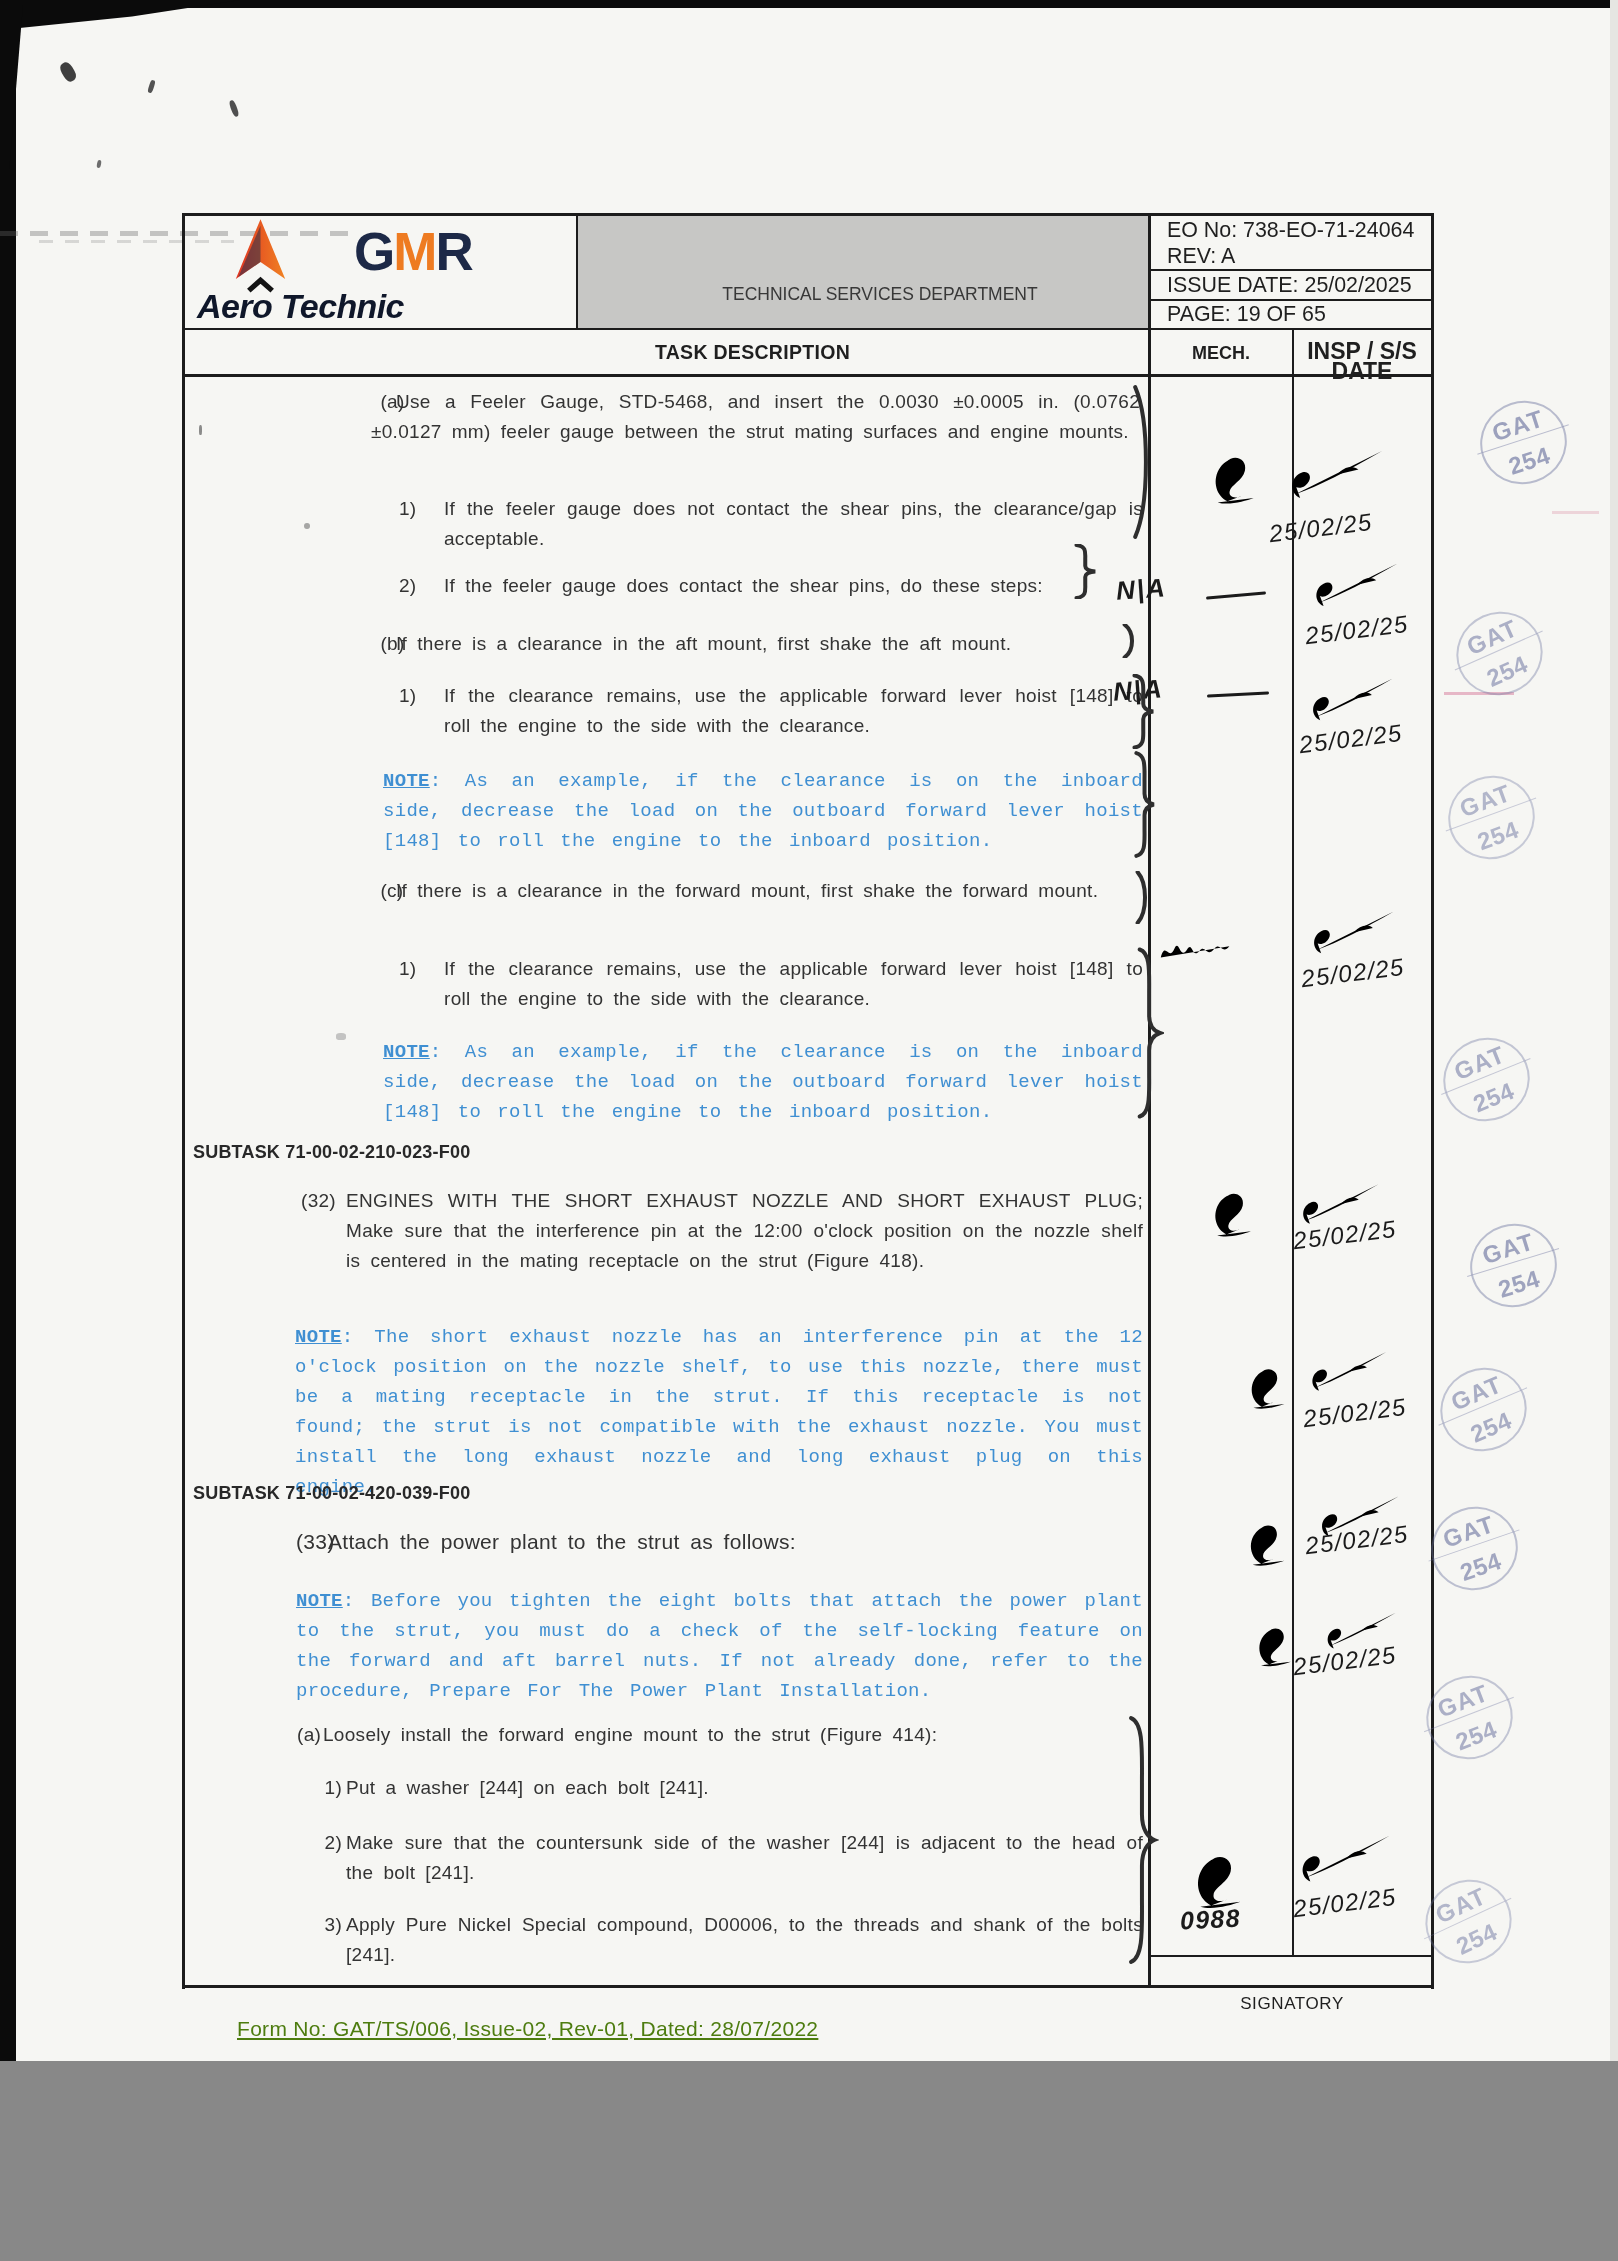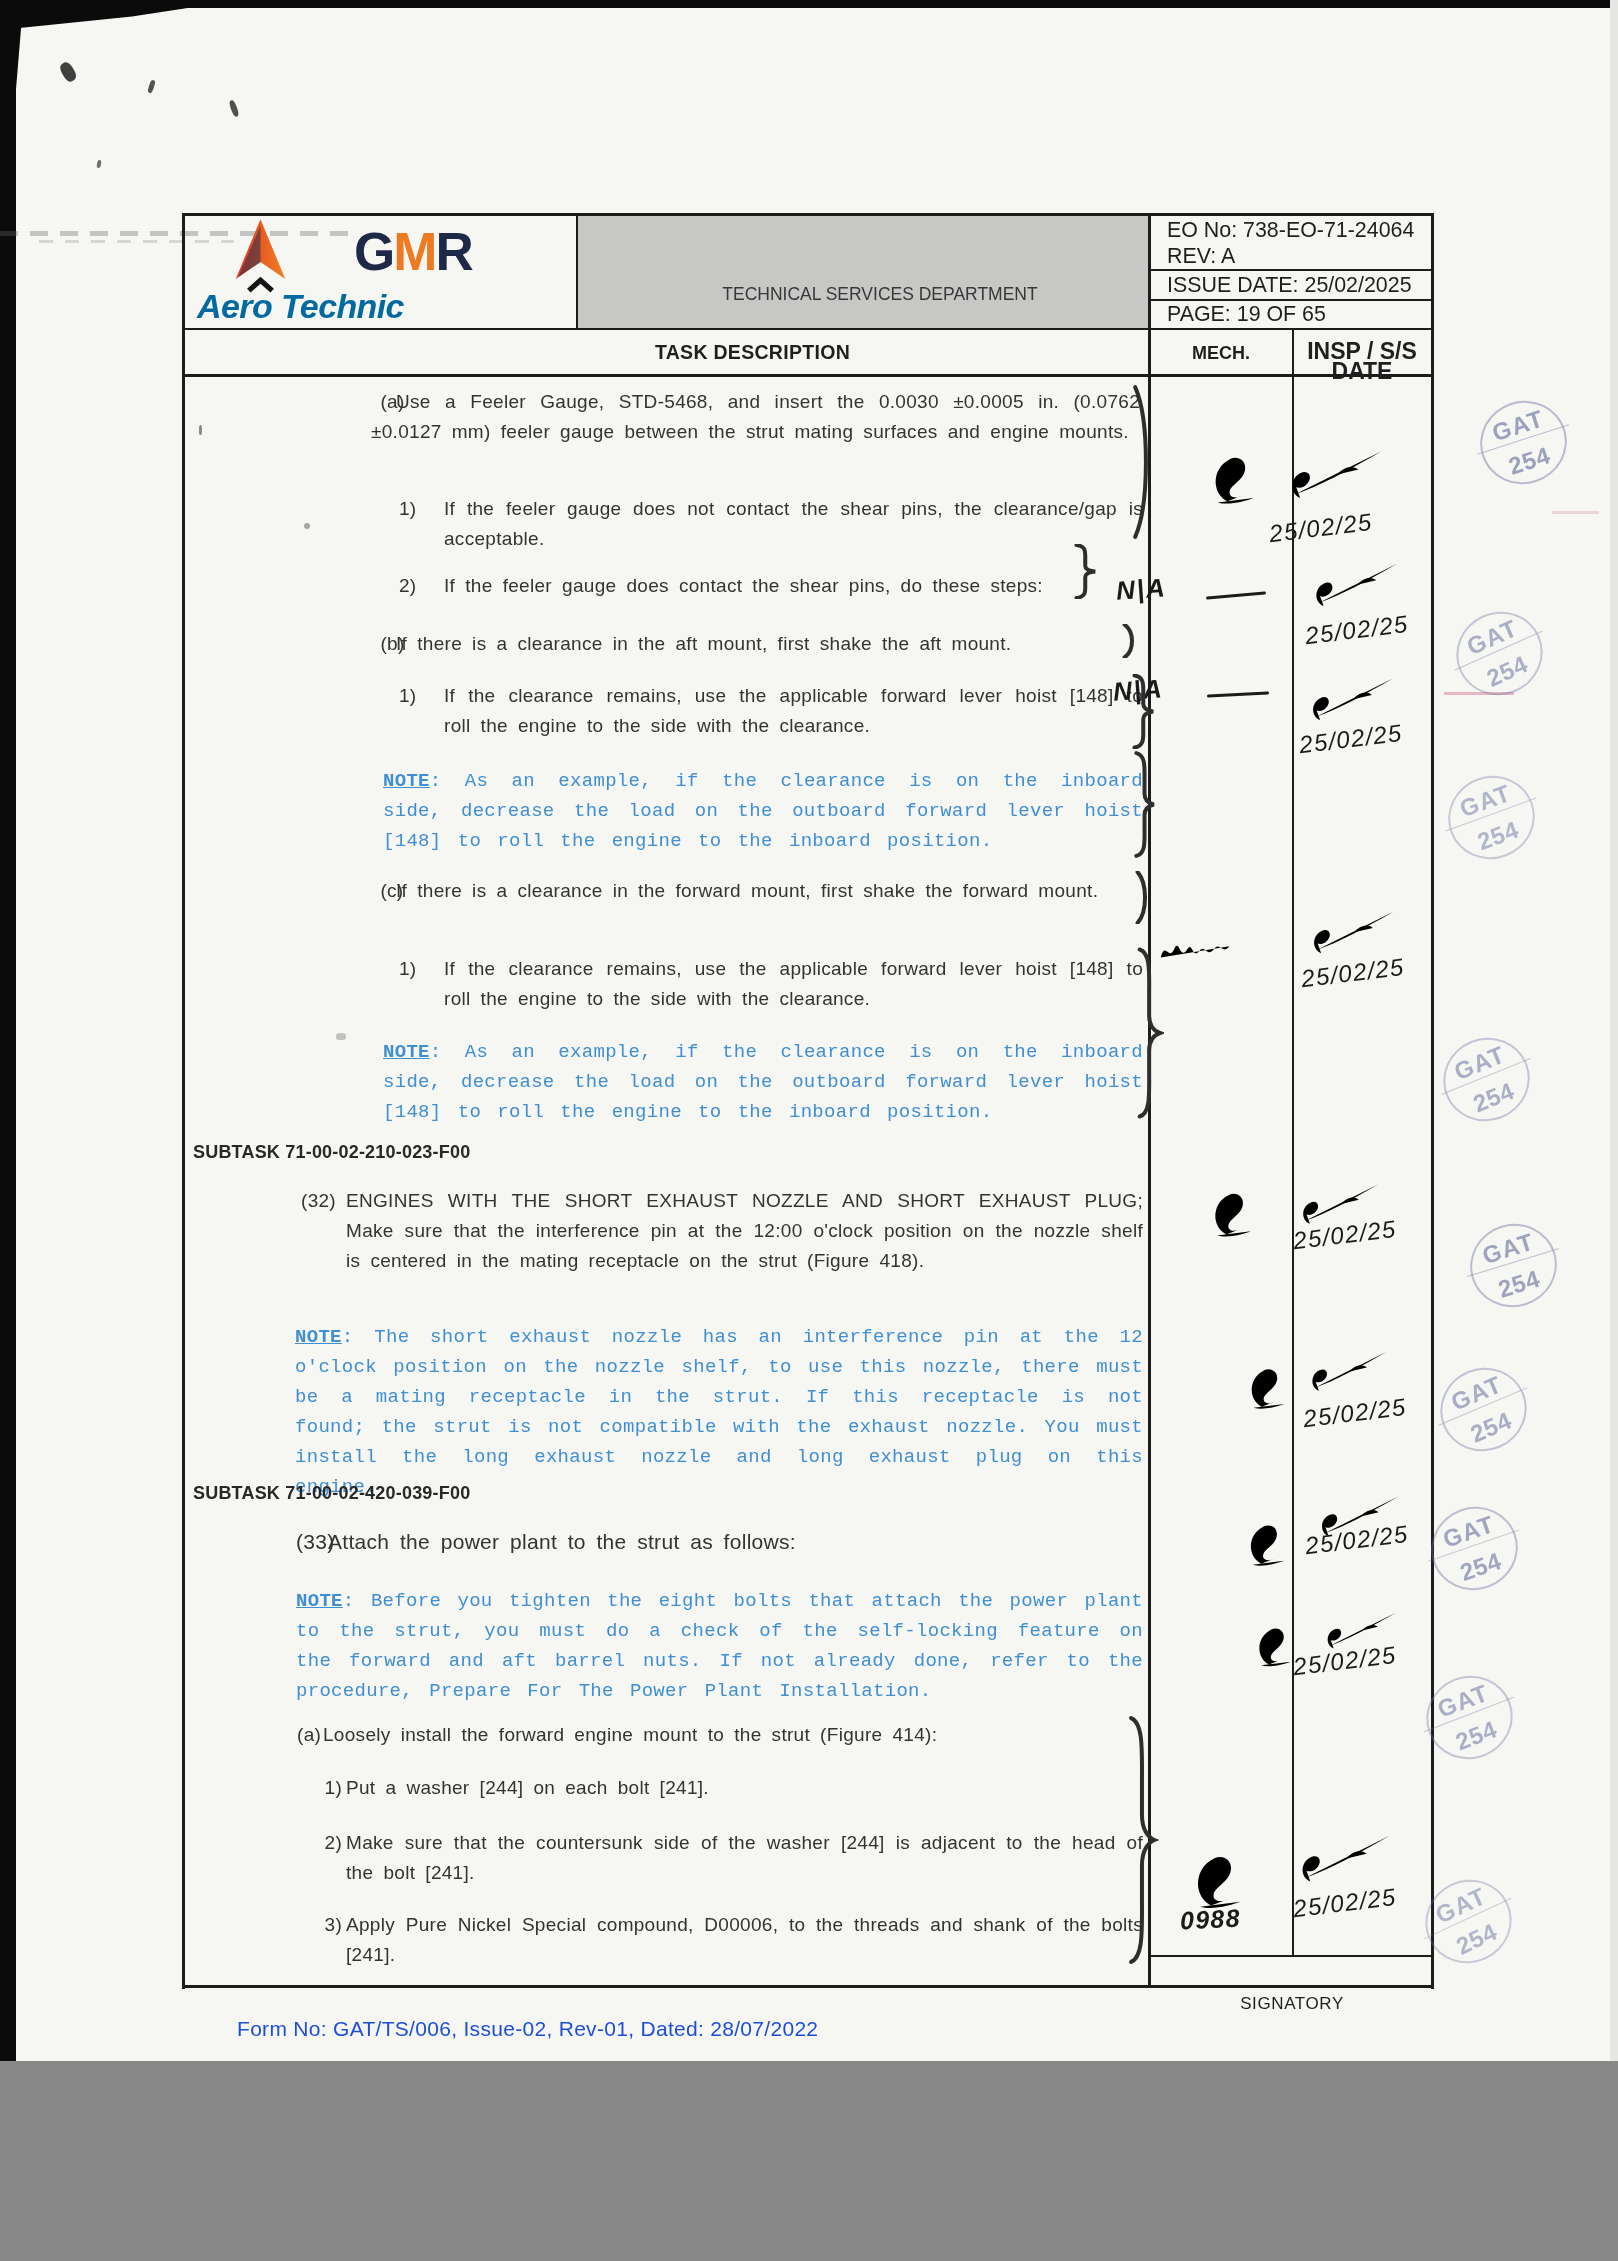--- a/index.html
+++ b/index.html
@@ -13,25 +13,25 @@
         text-align:justify;letter-spacing:0.3px;word-spacing:4.5px;}
   .para .lbl{position:absolute;top:0;white-space:nowrap;}
   .ind{text-indent:25px;}
   .note{color:#3f8fd2;font-family:Liberation Mono, monospace;}
   .note .nlabel{font-weight:bold;text-decoration:underline;}
   .subtask{position:absolute;font-weight:bold;font-size:18px;color:#282828;letter-spacing:0.2px;}
   .big{font-size:21px;line-height:32px;}
   .hdr-title{position:absolute;text-align:center;color:#262626;}
   .hdr-info{position:absolute;font-size:21.4px;color:#1f1f1f;white-space:nowrap;}
   .colhdr{position:absolute;font-weight:bold;color:#1f1f1f;text-align:center;}
-  .footer{position:absolute;font-size:21px;color:#1d4ed8;letter-spacing:0.3px;}
+  .footer{position:absolute;font-size:21px;color:#4d7c0f;letter-spacing:0.3px;text-decoration:underline;}
   
   .gmr{position:absolute;font-size:53px;font-weight:800;letter-spacing:-1.9px;color:#1d2947;}
   .gmr .m{color:#ee7b21;}
-  .aerotech{position:absolute;font-size:34px;font-weight:bold;font-style:italic;color:#0369a1;letter-spacing:-0.6px;}
+  .aerotech{position:absolute;font-size:34px;font-weight:bold;font-style:italic;color:#0f172a;letter-spacing:-0.6px;}
   
   .sig{position:absolute;}
   .hw{position:absolute;color:#1b1b1b;font-style:italic;white-space:nowrap;}
   .hw-date{font-size:24px;transform:rotate(-7deg);letter-spacing:1.3px;}
   .hw-na{font-size:26px;transform:rotate(-4deg);letter-spacing:1.9px;font-weight:bold;}
   .hw-code{font-size:25px;transform:rotate(-3deg);letter-spacing:1.3px;font-weight:bold;}
   .dash{position:absolute;height:2.6px;background:#1b1b1b;border-radius:1.3px;}
   .brace{position:absolute;}
   .brace path{stroke:#2e2e2e;stroke-width:4;fill:none;stroke-linecap:round;vector-effect:non-scaling-stroke;}
   

